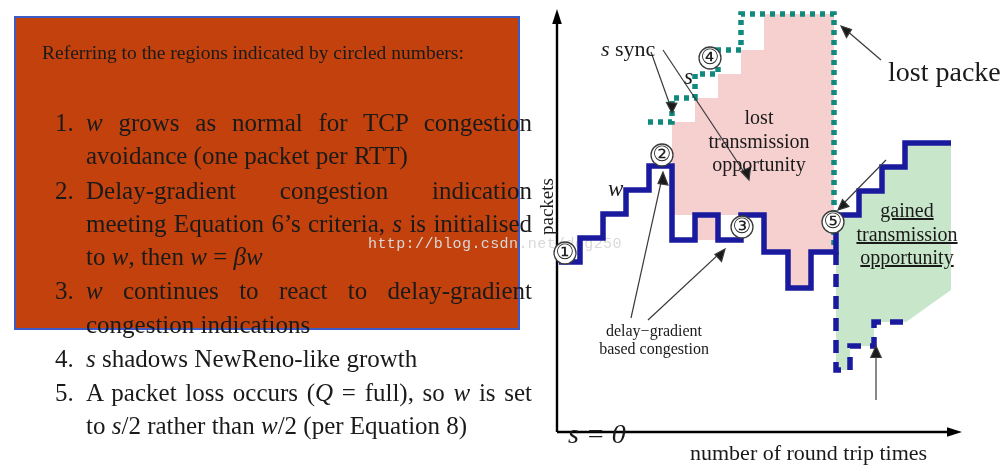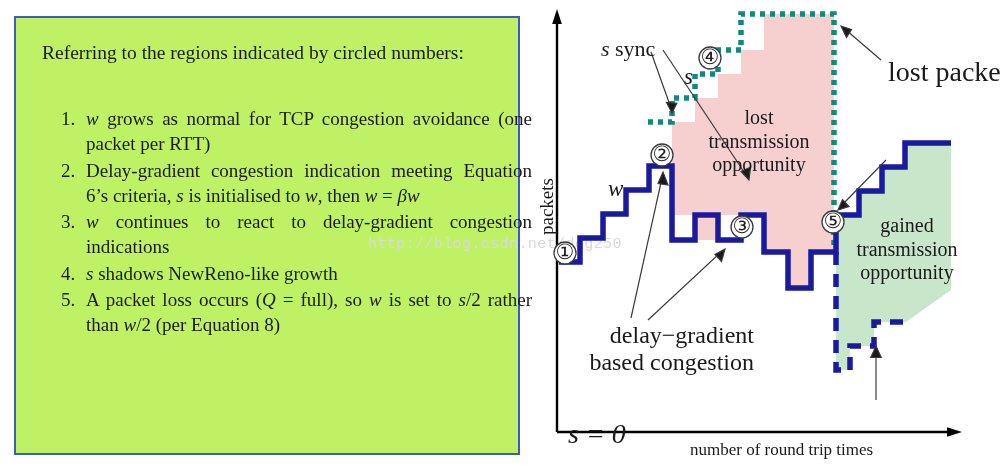--- a/index.html
+++ b/index.html
@@ -15,44 +15,44 @@
     font-family: "Liberation Serif", "DejaVu Serif", serif;
     overflow: hidden;
   }
 
   
   #text-panel {
     position: absolute;
     left: 14px;
     top: 16px;
     width: 506px;
-    height: 439px;
+    height: 314px;
     border: 2px solid #3d5bc4;
     box-sizing: border-box;
-    background: #bef264;
+    background: #c2410c;
   }
   #intro {
     position: absolute;
     left: 26px;
     top: 22px;
     width: 452px;
     font-size: 19.5px;
     line-height: 1.32;
     color: #1a1a1a;
     text-align: justify;
     text-align-last: left;
   }
   ol.steps {
     position: absolute;
     left: 30px;
     top: 88px;
     width: 452px;
     margin: 0;
     padding: 0 0 0 34px;
-    font-size: 19px;
+    font-size: 25px;
     line-height: 1.33;
     color: #1a1a1a;
   }
   ol.steps > li {
     margin-bottom: 1px;
     text-align: justify;
     text-align-last: left;
     padding-left: 6px;
   }
   .mi { font-style: italic; font-family: "Liberation Serif","DejaVu Serif",serif; }
@@ -169,46 +169,46 @@
       </g>
     </svg>
 
     <div class="lbl lbl-c" style="left:30px; top:241px; width:22px; font-size:21px; line-height:22px; color:#222;">①</div>
     <div class="lbl lbl-c" style="left:127px; top:143px; width:22px; font-size:21px; line-height:22px; color:#222;">②</div>
     <div class="lbl lbl-c" style="left:207px; top:215px; width:22px; font-size:21px; line-height:22px; color:#222;">③</div>
     <div class="lbl lbl-c" style="left:175px; top:46px; width:22px; font-size:21px; line-height:22px; color:#222;">④</div>
     <div class="lbl lbl-c" style="left:298px; top:210px; width:22px; font-size:21px; line-height:22px; color:#222;">⑤</div>
 
     <div class="lbl rot" style="left:12px; top:235px; font-size:19px;">packets</div>
-    <div class="lbl" style="left:166px; top:440px; font-size:17px;">number of round trip times</div>
+    <div class="lbl" style="left:166px; top:440px; font-size:22px;">number of round trip times</div>
     <div class="lbl" style="left:44px; top:392px; font-size:28px;margin-top:26px;">
       <span class="mi">s = 0</span>
     </div>
 
     <div class="lbl mi" style="left:84px; top:176px; font-size:23px;">w</div>
     <div class="lbl mi" style="left:160px; top:64px; font-size:23px;">s</div>
 
     <div class="lbl" style="left:77px; top:24px; font-size:22px;margin-top:12px;">
       <span class="mi">s</span>&nbsp;<span>sync</span>
     </div>
 
     <div class="lbl" style="left:364px; top:56px; font-size:28px;">lost packet</div>
 
 
     <div class="lbl lbl-c" style="left:165px; top:106px; width:140px; font-size:20px; line-height:1.18;">
       <div>lost</div>
       <div>transmission</div>
       <div>opportunity</div>
     </div>
 
-    <div class="lbl lbl-c" style="left:322px; top:214px; width:122px; font-size:20px; line-height:1.18;">
+    <div class="lbl lbl-c" style="left:322px; top:199px; width:122px; font-size:20px; line-height:1.18;text-decoration:underline;">
       <div>gained</div>
       <div>transmission</div>
       <div>opportunity</div>
     </div>
 
-    <div class="lbl lbl-c" style="left:30px; top:322px; width:200px; font-size:24px; line-height:1.14;text-align:right;">
+    <div class="lbl lbl-c" style="left:30px; top:322px; width:200px; font-size:16px; line-height:1.14;">
       <div>delay−gradient</div>
       <div>based congestion</div>
     </div>
 
   </div>
 </div>
 
 </body></html>

